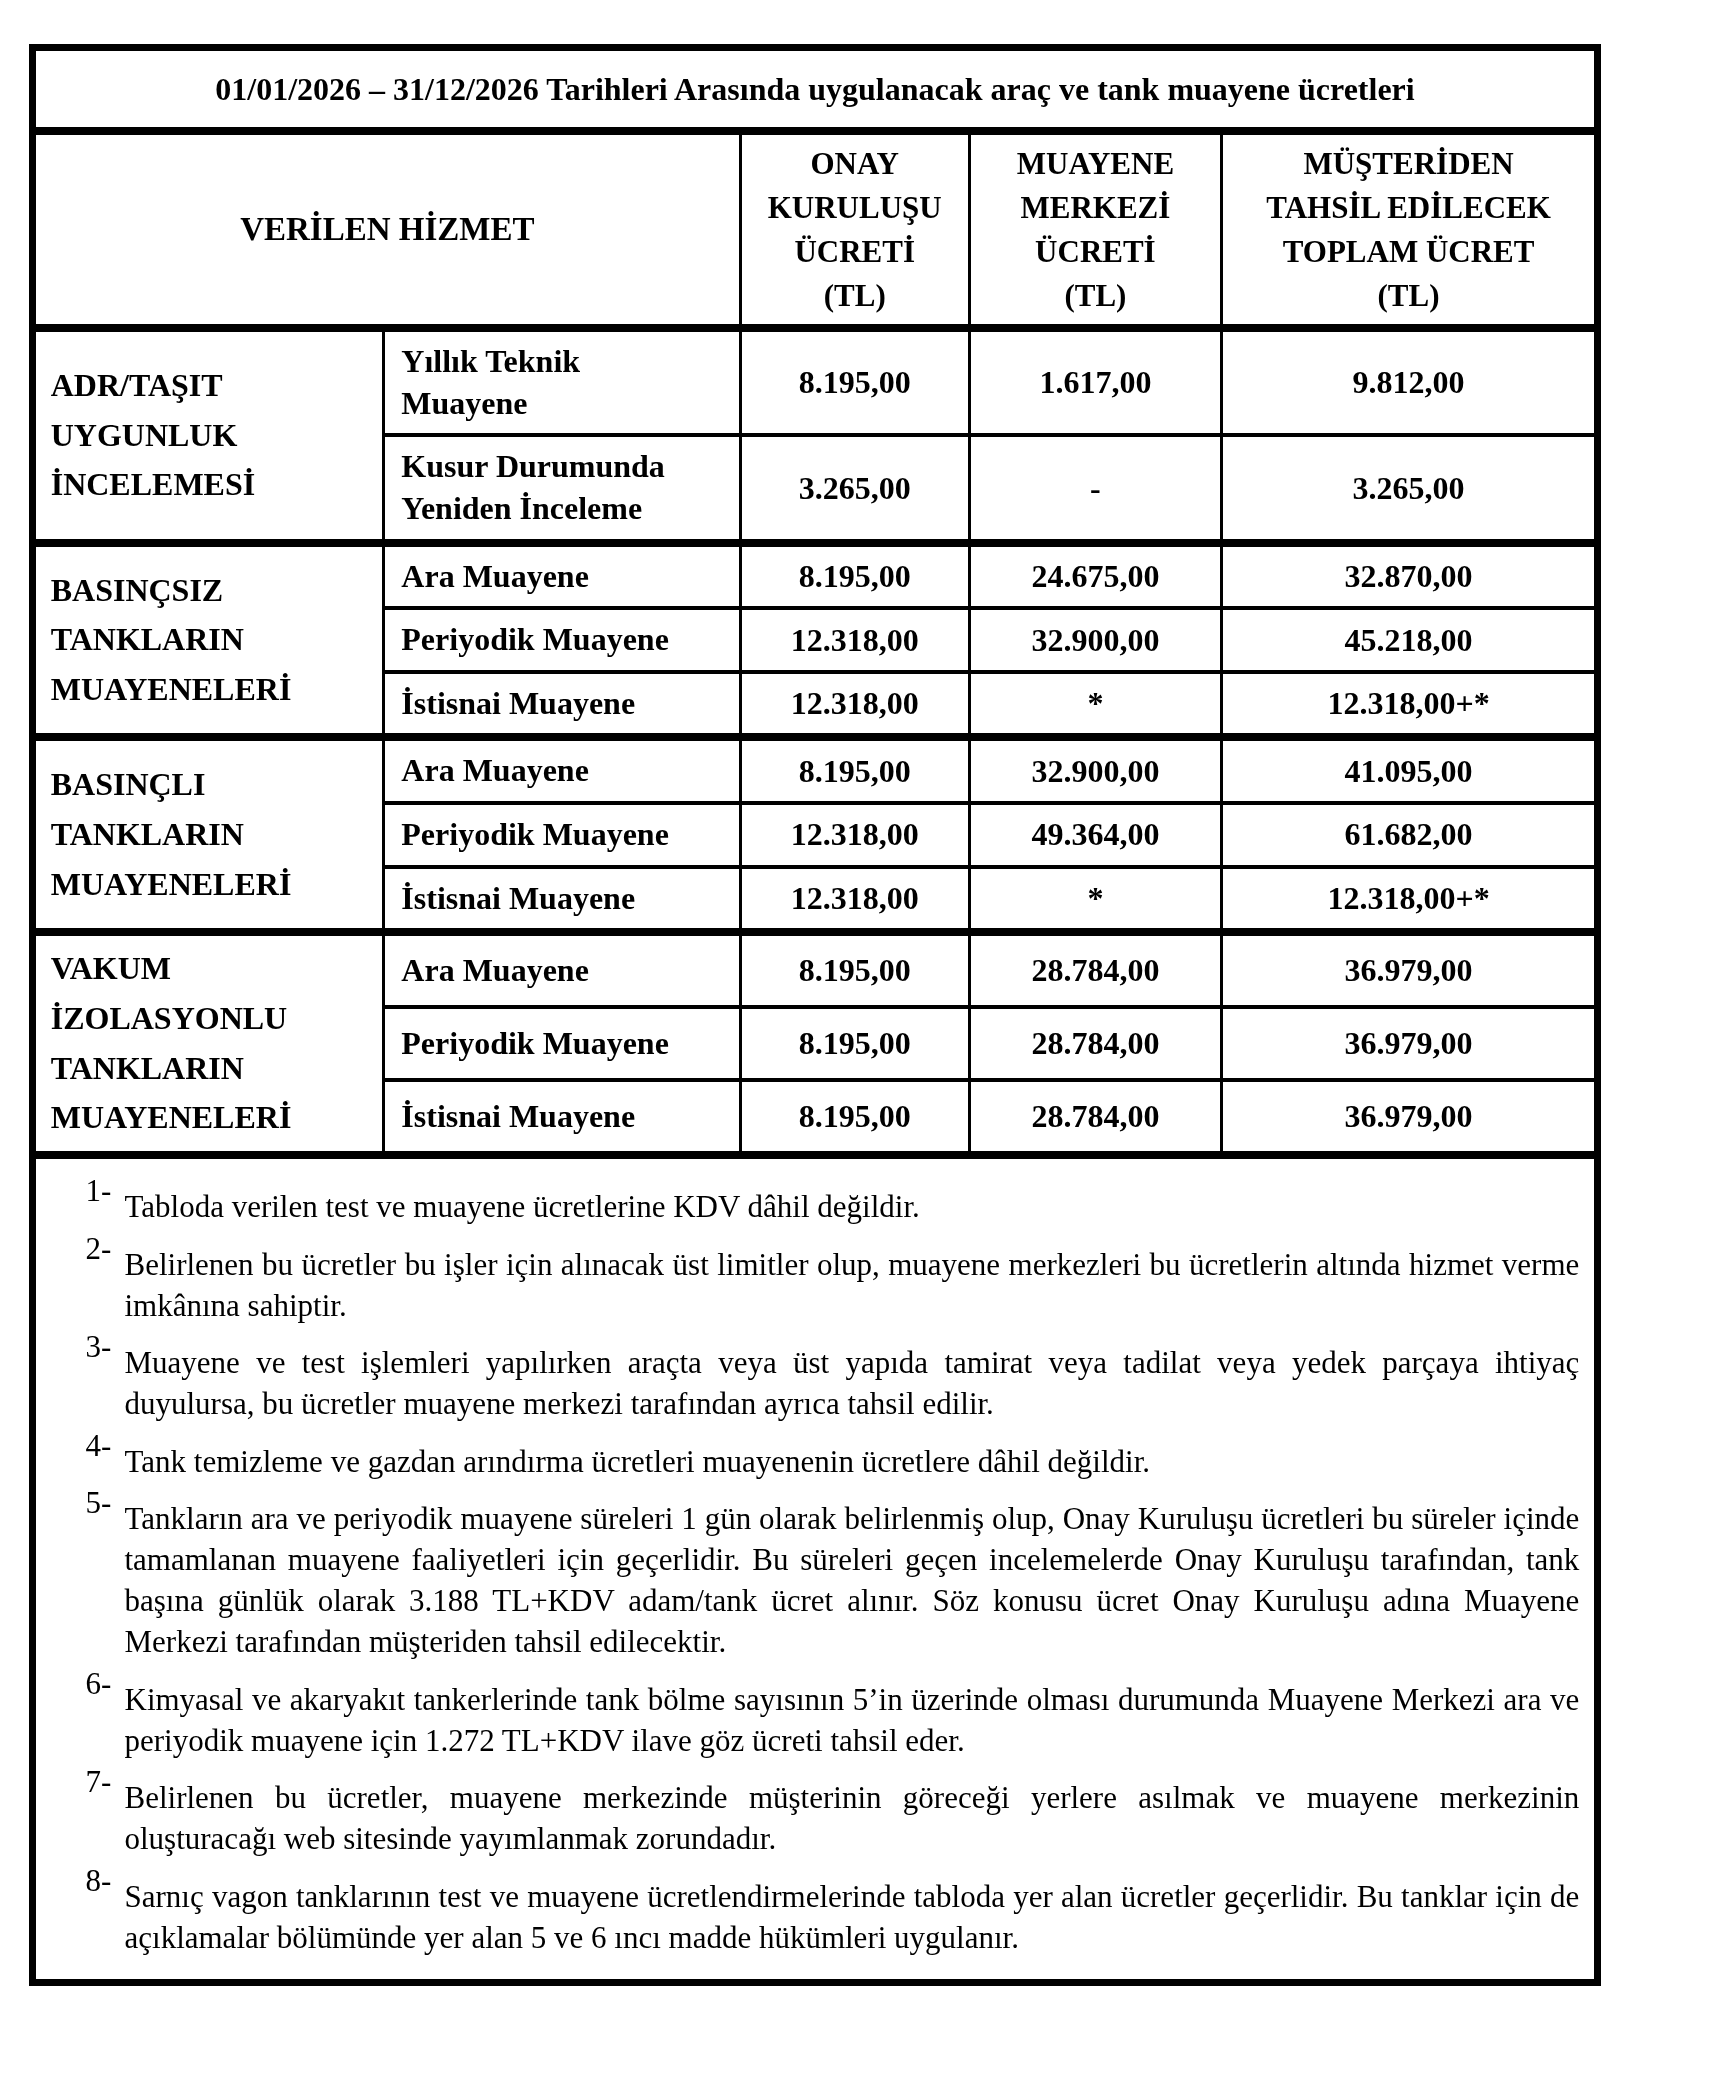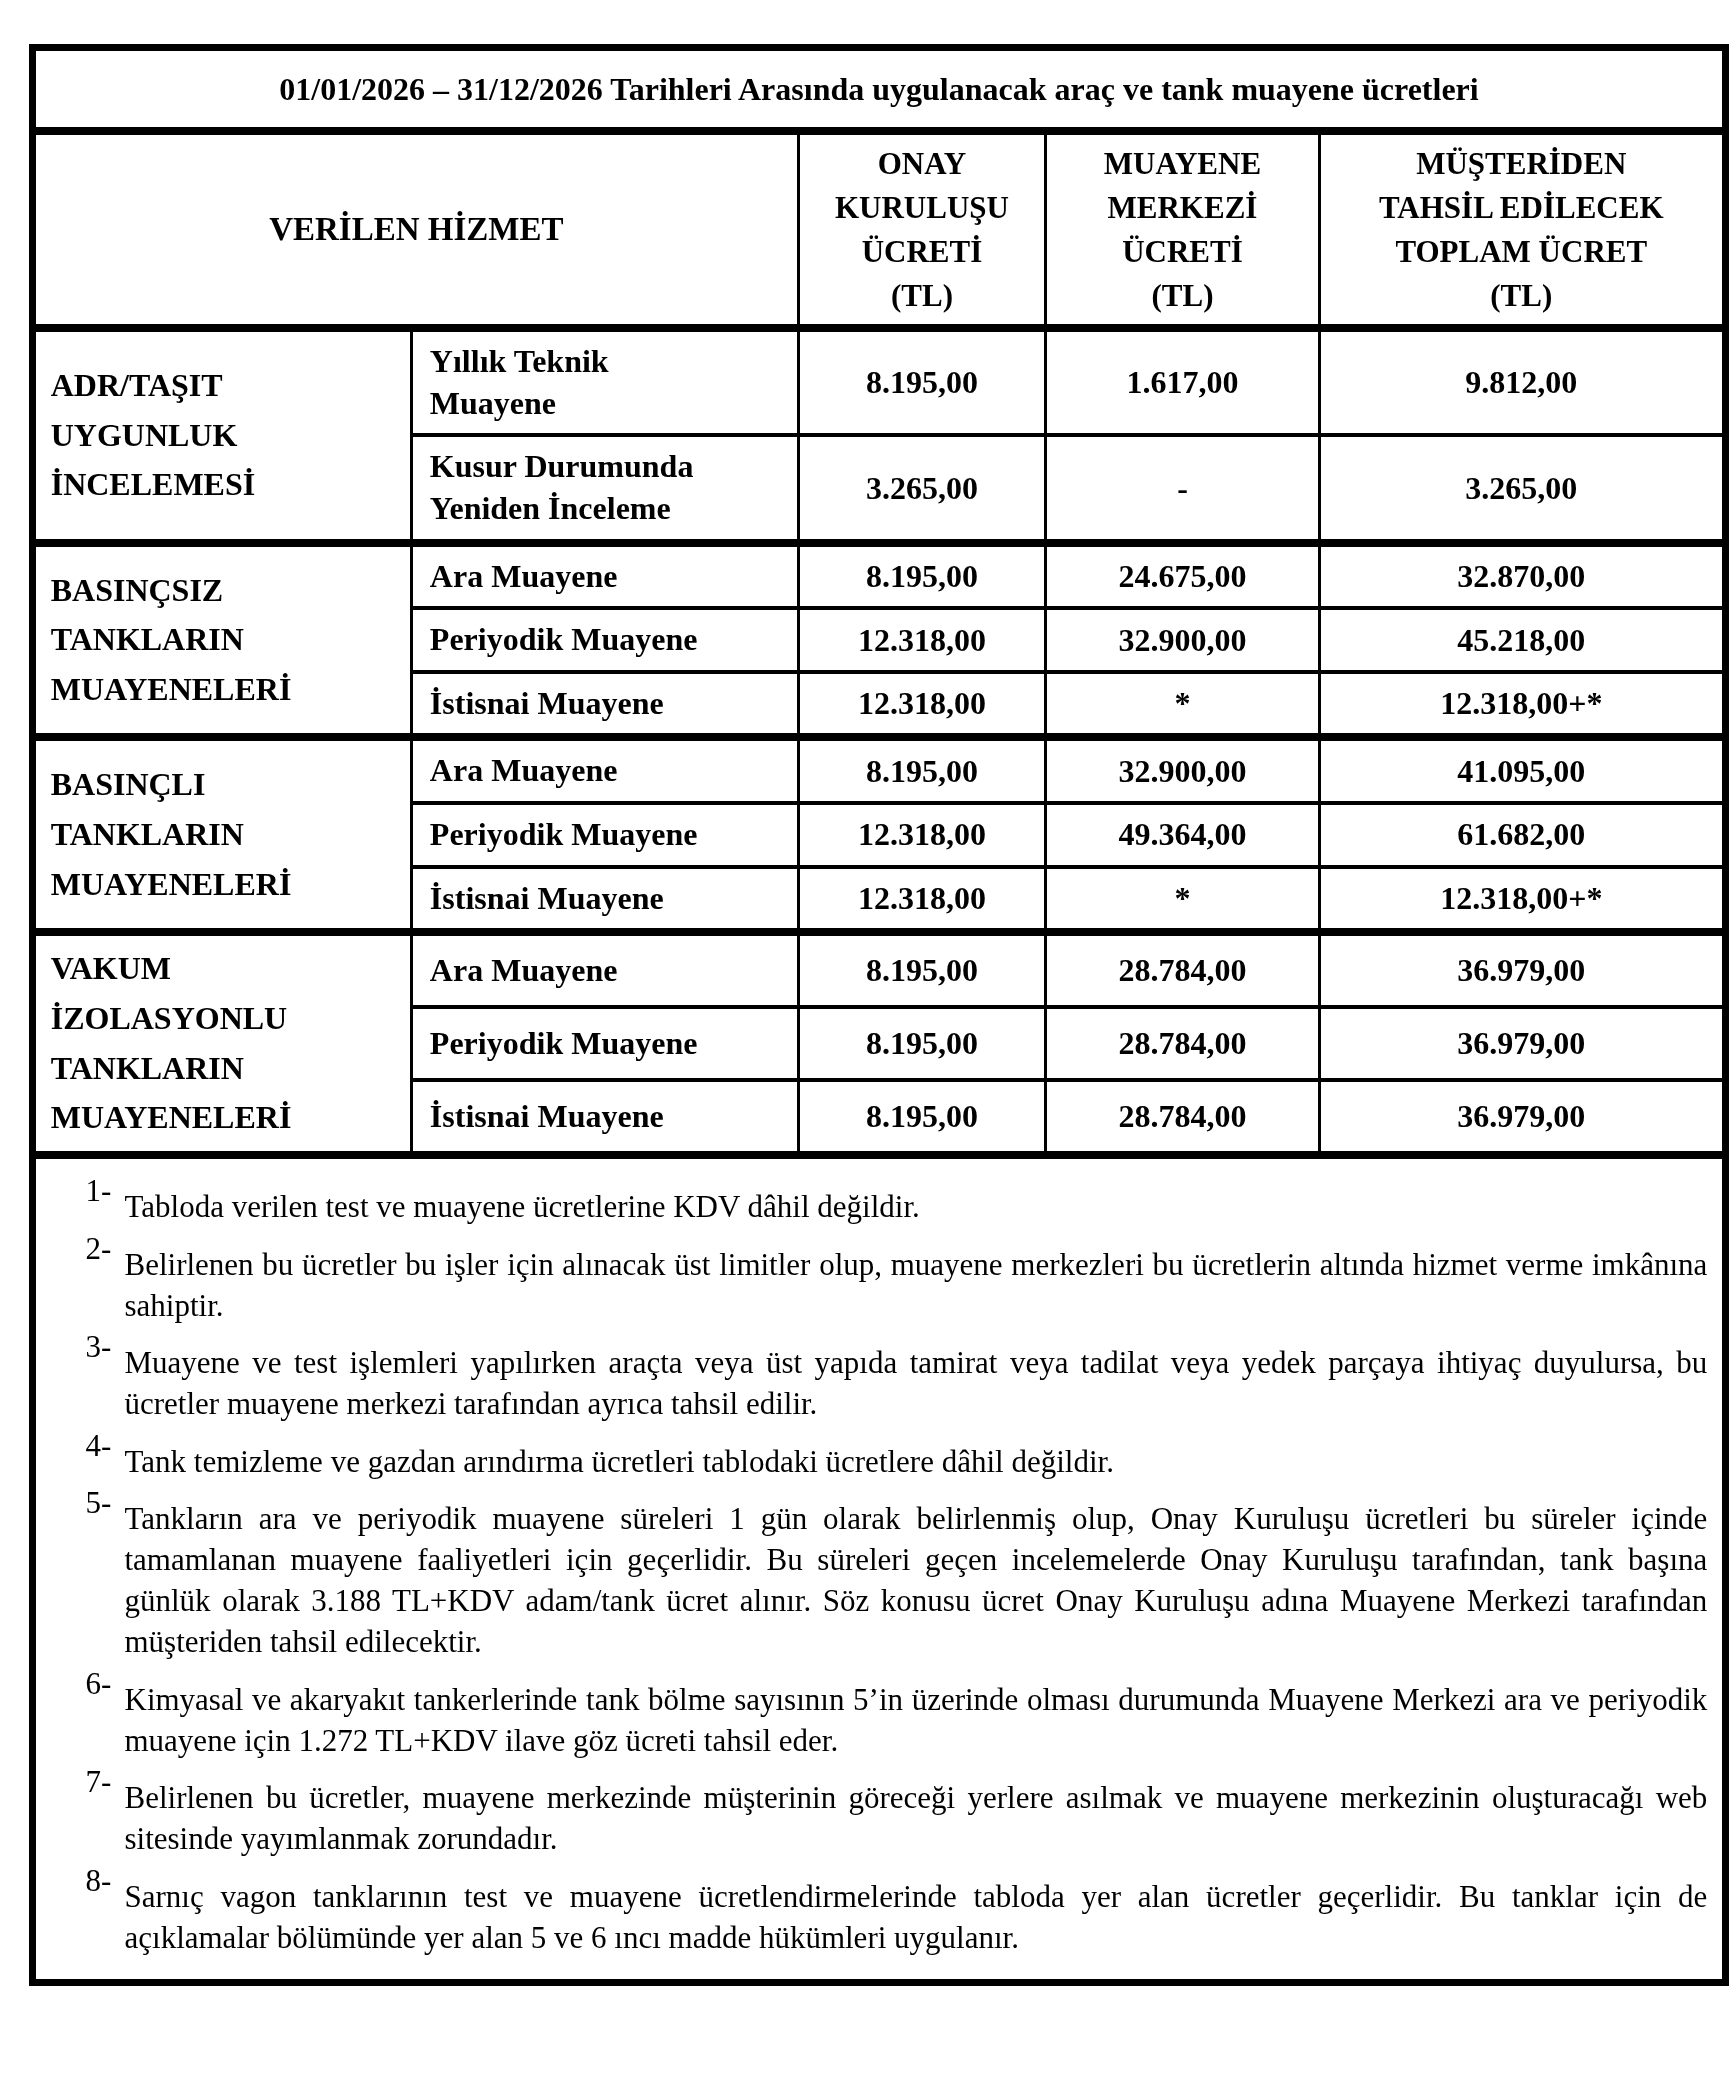--- a/index.html
+++ b/index.html
@@ -11,21 +11,21 @@
   .page { width: 1735px; height: 2095px; position: relative; background: #fff; }
   .title {
     margin: 115px 0 0 0;
     text-align: center;
     font-size: 37px;
     font-weight: 700;
     letter-spacing: 0.4px;
   }
   .box {
     box-sizing: border-box;
-    width: 1700px;
+    width: 1572px;
     margin: 44px 0 0 29px;
     border: 7.4px solid #000;
     background: #fff;
   }
   table.pricing {
     width: 100%;
     border-collapse: collapse;
     table-layout: fixed;
     font-size: 31px;
     border-bottom: 8.2px solid #000;
@@ -237,21 +237,21 @@
       <div class="fn-item">
         <span class="fn-num">2-</span>
         <span class="fn-text">Belirlenen bu ücretler bu işler için alınacak üst limitler olup, muayene merkezleri bu ücretlerin altında hizmet verme imkânına sahiptir.</span>
       </div>
       <div class="fn-item">
         <span class="fn-num">3-</span>
         <span class="fn-text">Muayene ve test işlemleri yapılırken araçta veya üst yapıda tamirat veya tadilat veya yedek parçaya ihtiyaç duyulursa, bu ücretler muayene merkezi tarafından ayrıca tahsil edilir.</span>
       </div>
       <div class="fn-item">
         <span class="fn-num">4-</span>
-        <span class="fn-text">Tank temizleme ve gazdan arındırma ücretleri tablodaki ücretlere dâhil değildir.</span>
+        <span class="fn-text">Tank temizleme ve gazdan arındırma ücretleri muayenenin ücretlere dâhil değildir.</span>
       </div>
       <div class="fn-item">
         <span class="fn-num">5-</span>
         <span class="fn-text">Tankların ara ve periyodik muayene süreleri 1 gün olarak belirlenmiş olup, Onay Kuruluşu ücretleri bu süreler içinde tamamlanan muayene faaliyetleri için geçerlidir. Bu süreleri geçen incelemelerde Onay Kuruluşu tarafından, tank başına günlük olarak 3.188 TL+KDV adam/tank ücret alınır. Söz konusu ücret Onay Kuruluşu adına Muayene Merkezi tarafından müşteriden tahsil edilecektir.</span>
       </div>
       <div class="fn-item">
         <span class="fn-num">6-</span>
         <span class="fn-text">Kimyasal ve akaryakıt tankerlerinde tank bölme sayısının 5’in üzerinde olması durumunda Muayene Merkezi ara ve periyodik muayene için 1.272 TL+KDV ilave göz ücreti tahsil eder.</span>
       </div>
       <div class="fn-item">

